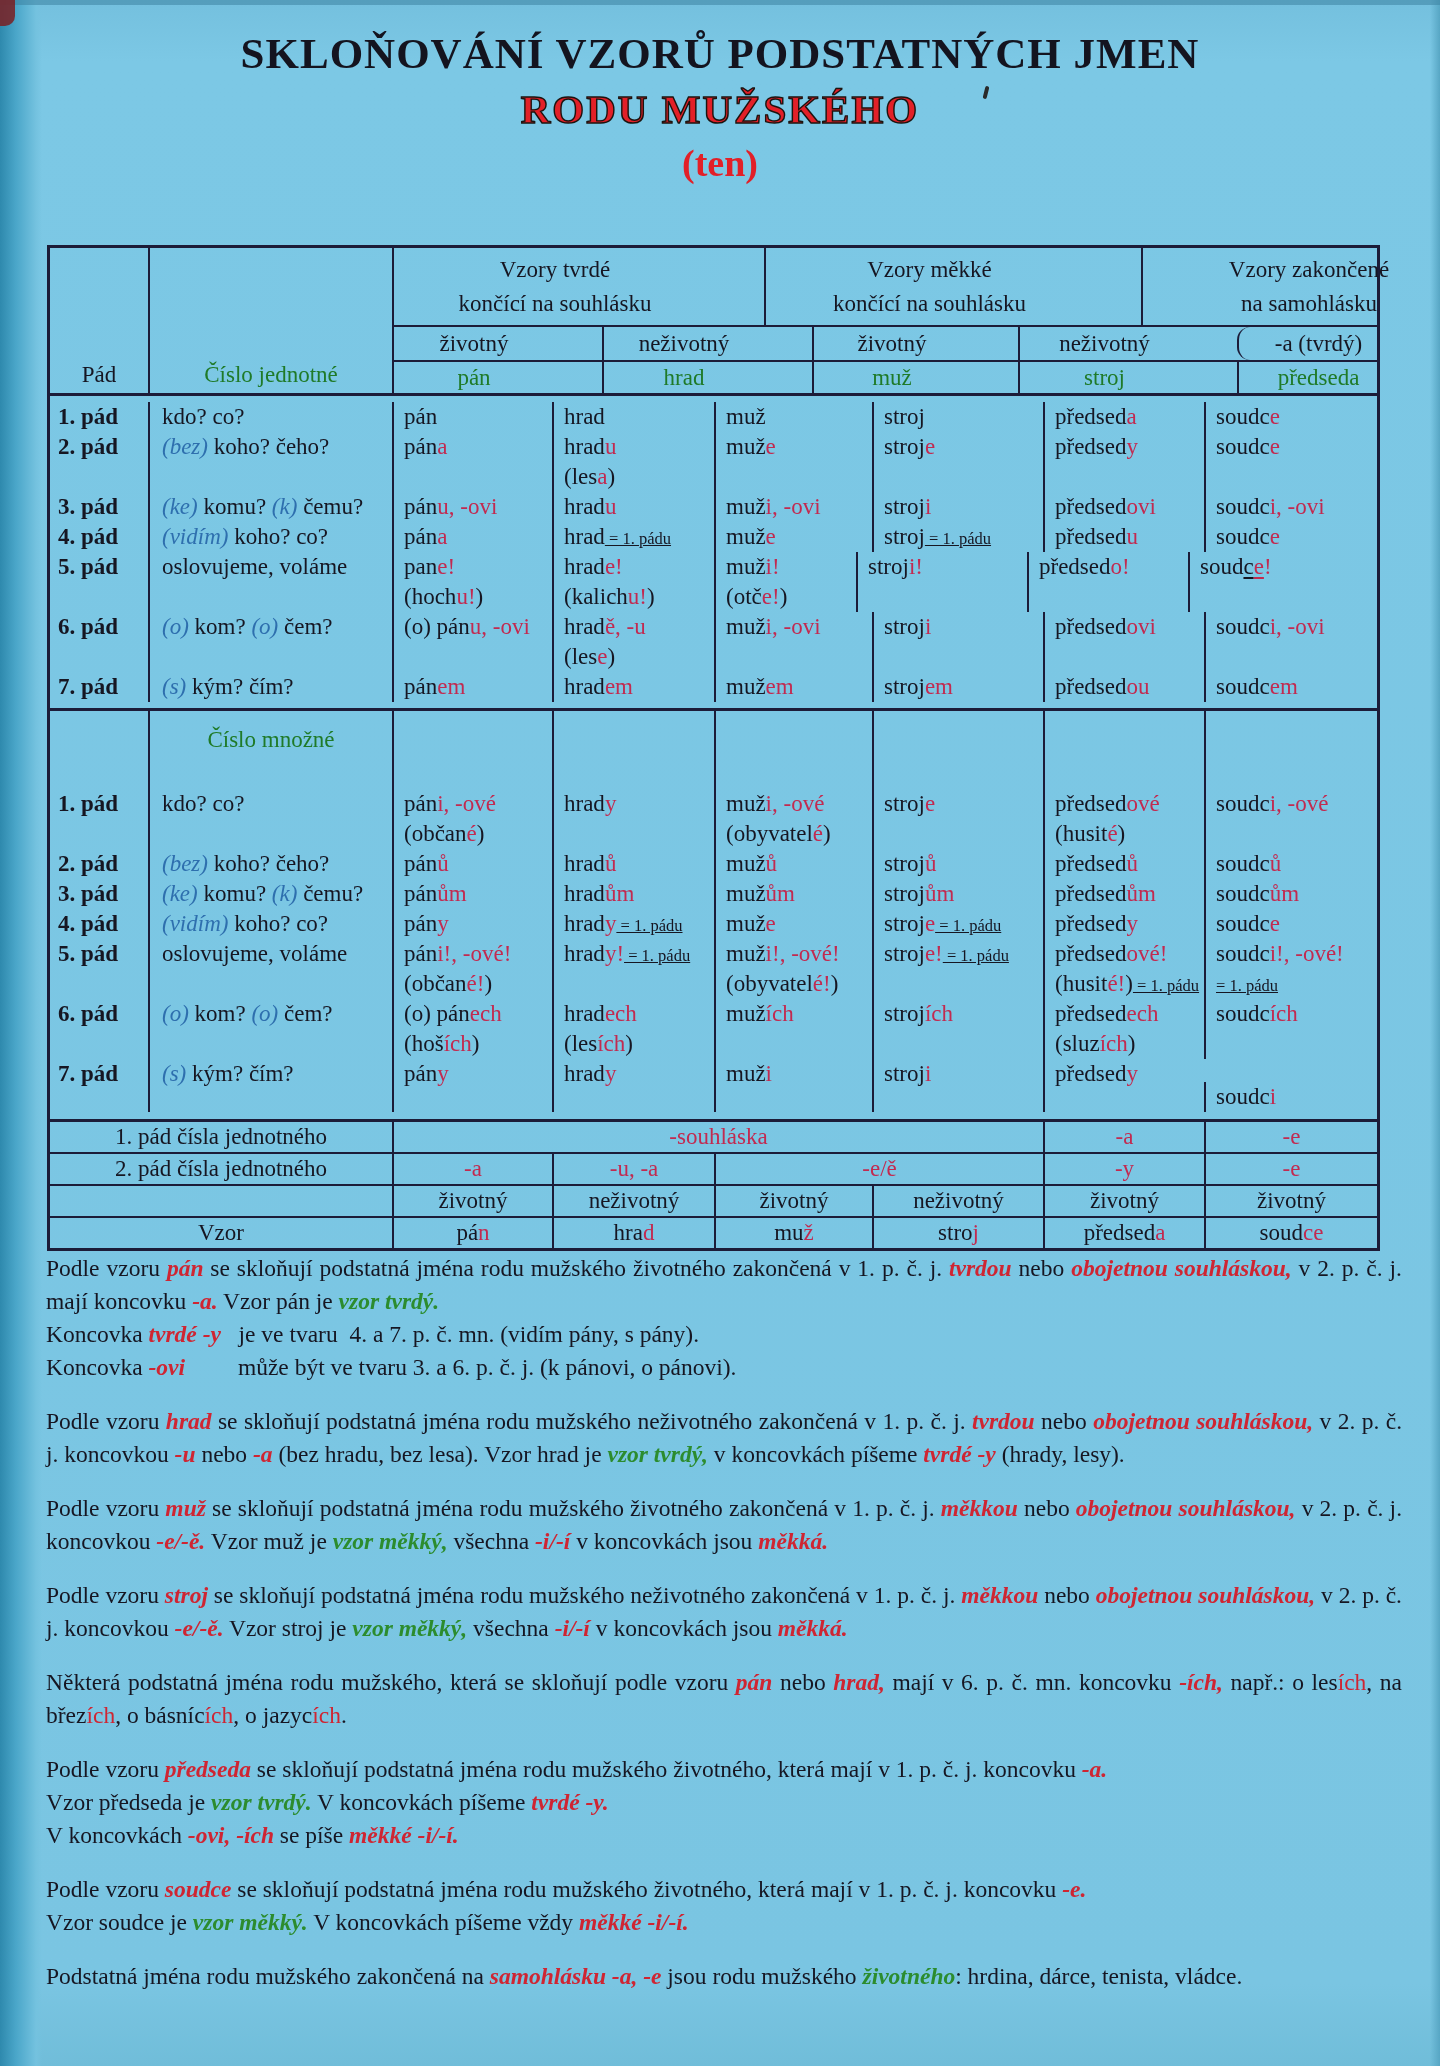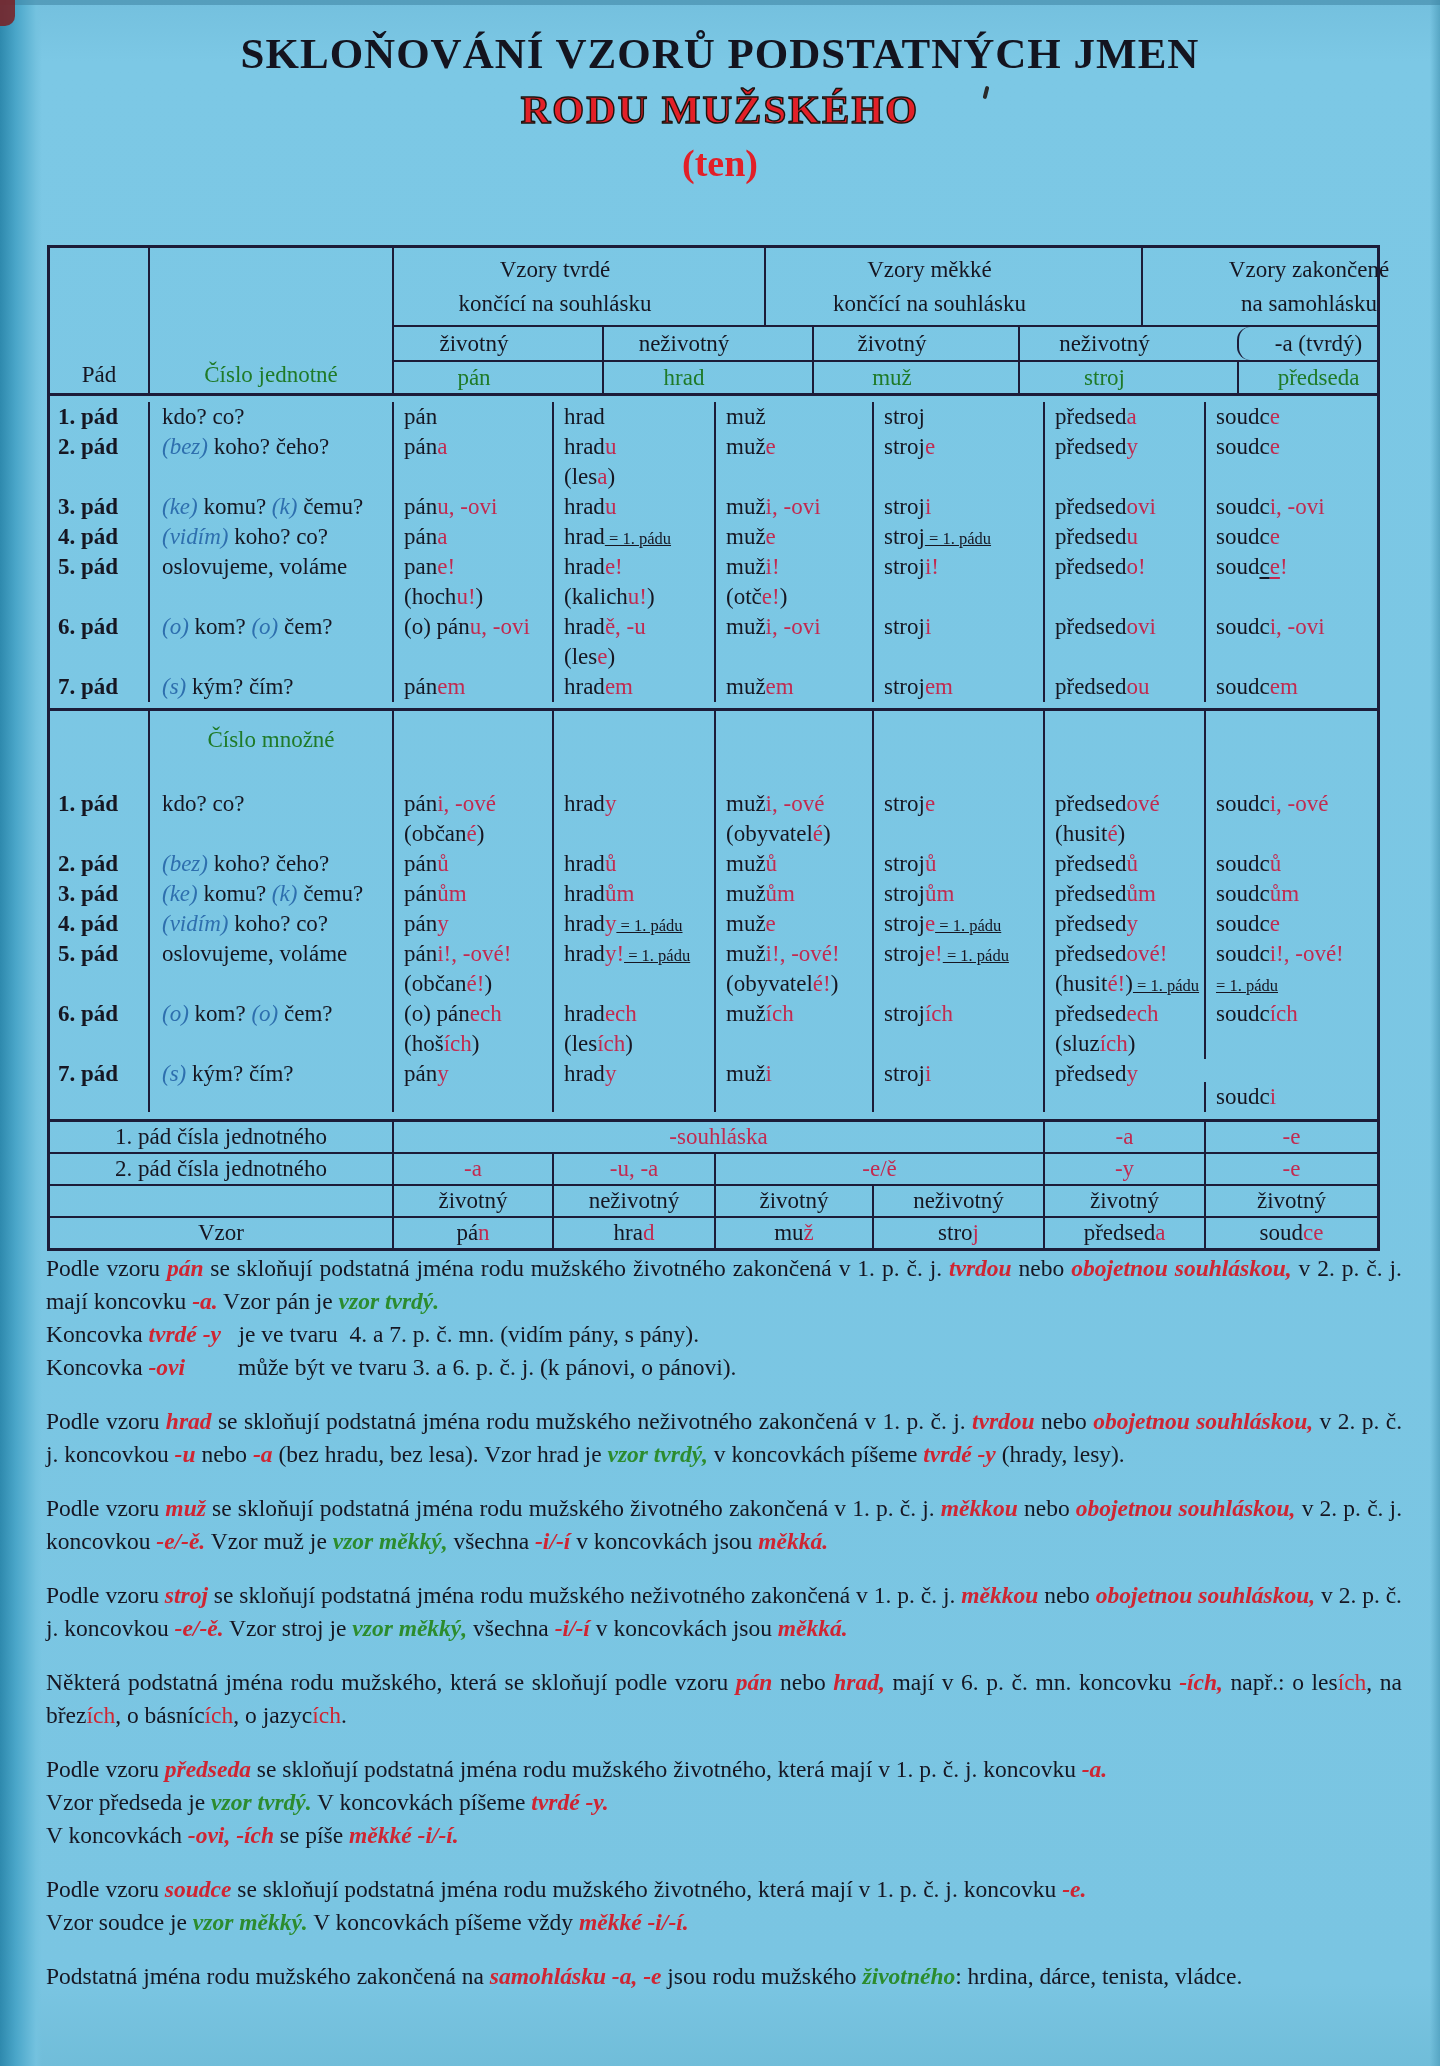--- a/index.html
+++ b/index.html
@@ -270,21 +270,21 @@
             <div class="t-line"><span class="s-k">oslovujeme, voláme</span></div>
           </div>
           <div class="t-cell data" style="width: 160px;">
             <div class="t-line"><span class="s-k">pan</span><span class="s-r">e!</span></div>
             <div class="t-line"><span class="s-k">(hoch</span><span class="s-r">u!</span><span class="s-k">)</span></div>
           </div>
           <div class="t-cell data" style="width: 162px;">
             <div class="t-line"><span class="s-k">hrad</span><span class="s-r">e!</span></div>
             <div class="t-line"><span class="s-k">(kalich</span><span class="s-r">u!</span><span class="s-k">)</span></div>
           </div>
-          <div class="t-cell data" style="width: 158px;">
+          <div class="t-cell data" style="width: 142px;">
             <div class="t-line"><span class="s-k">muž</span><span class="s-r">i!</span></div>
             <div class="t-line"><span class="s-k">(otč</span><span class="s-r">e!</span><span class="s-k">)</span></div>
           </div>
           <div class="t-cell data" style="width: 171px;">
             <div class="t-line"><span class="s-k">stroj</span><span class="s-r">i!</span></div>
           </div>
           <div class="t-cell data" style="width: 161px;">
             <div class="t-line"><span class="s-k">předsed</span><span class="s-r">o!</span></div>
           </div>
           <div class="t-cell data" style="width: 173px;">

